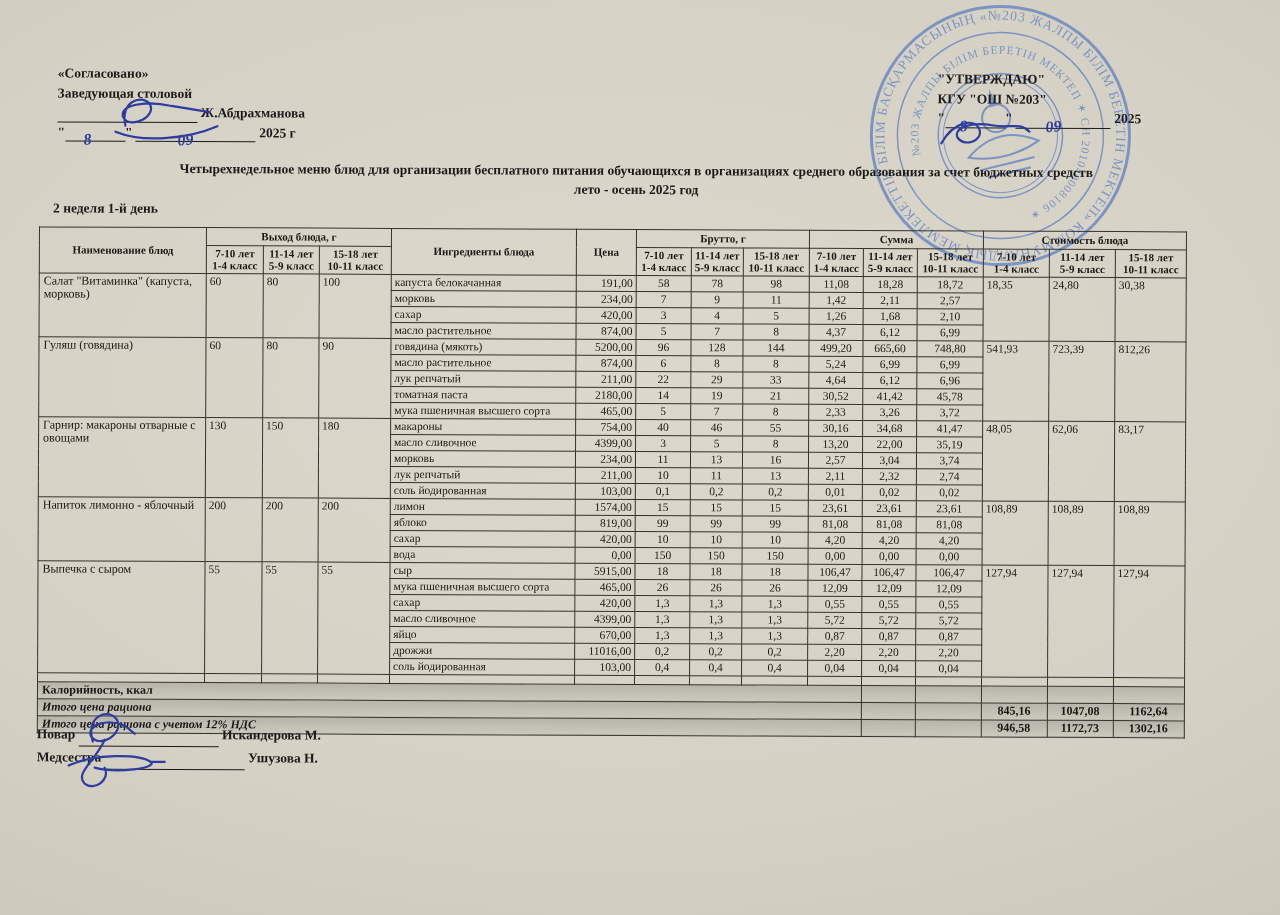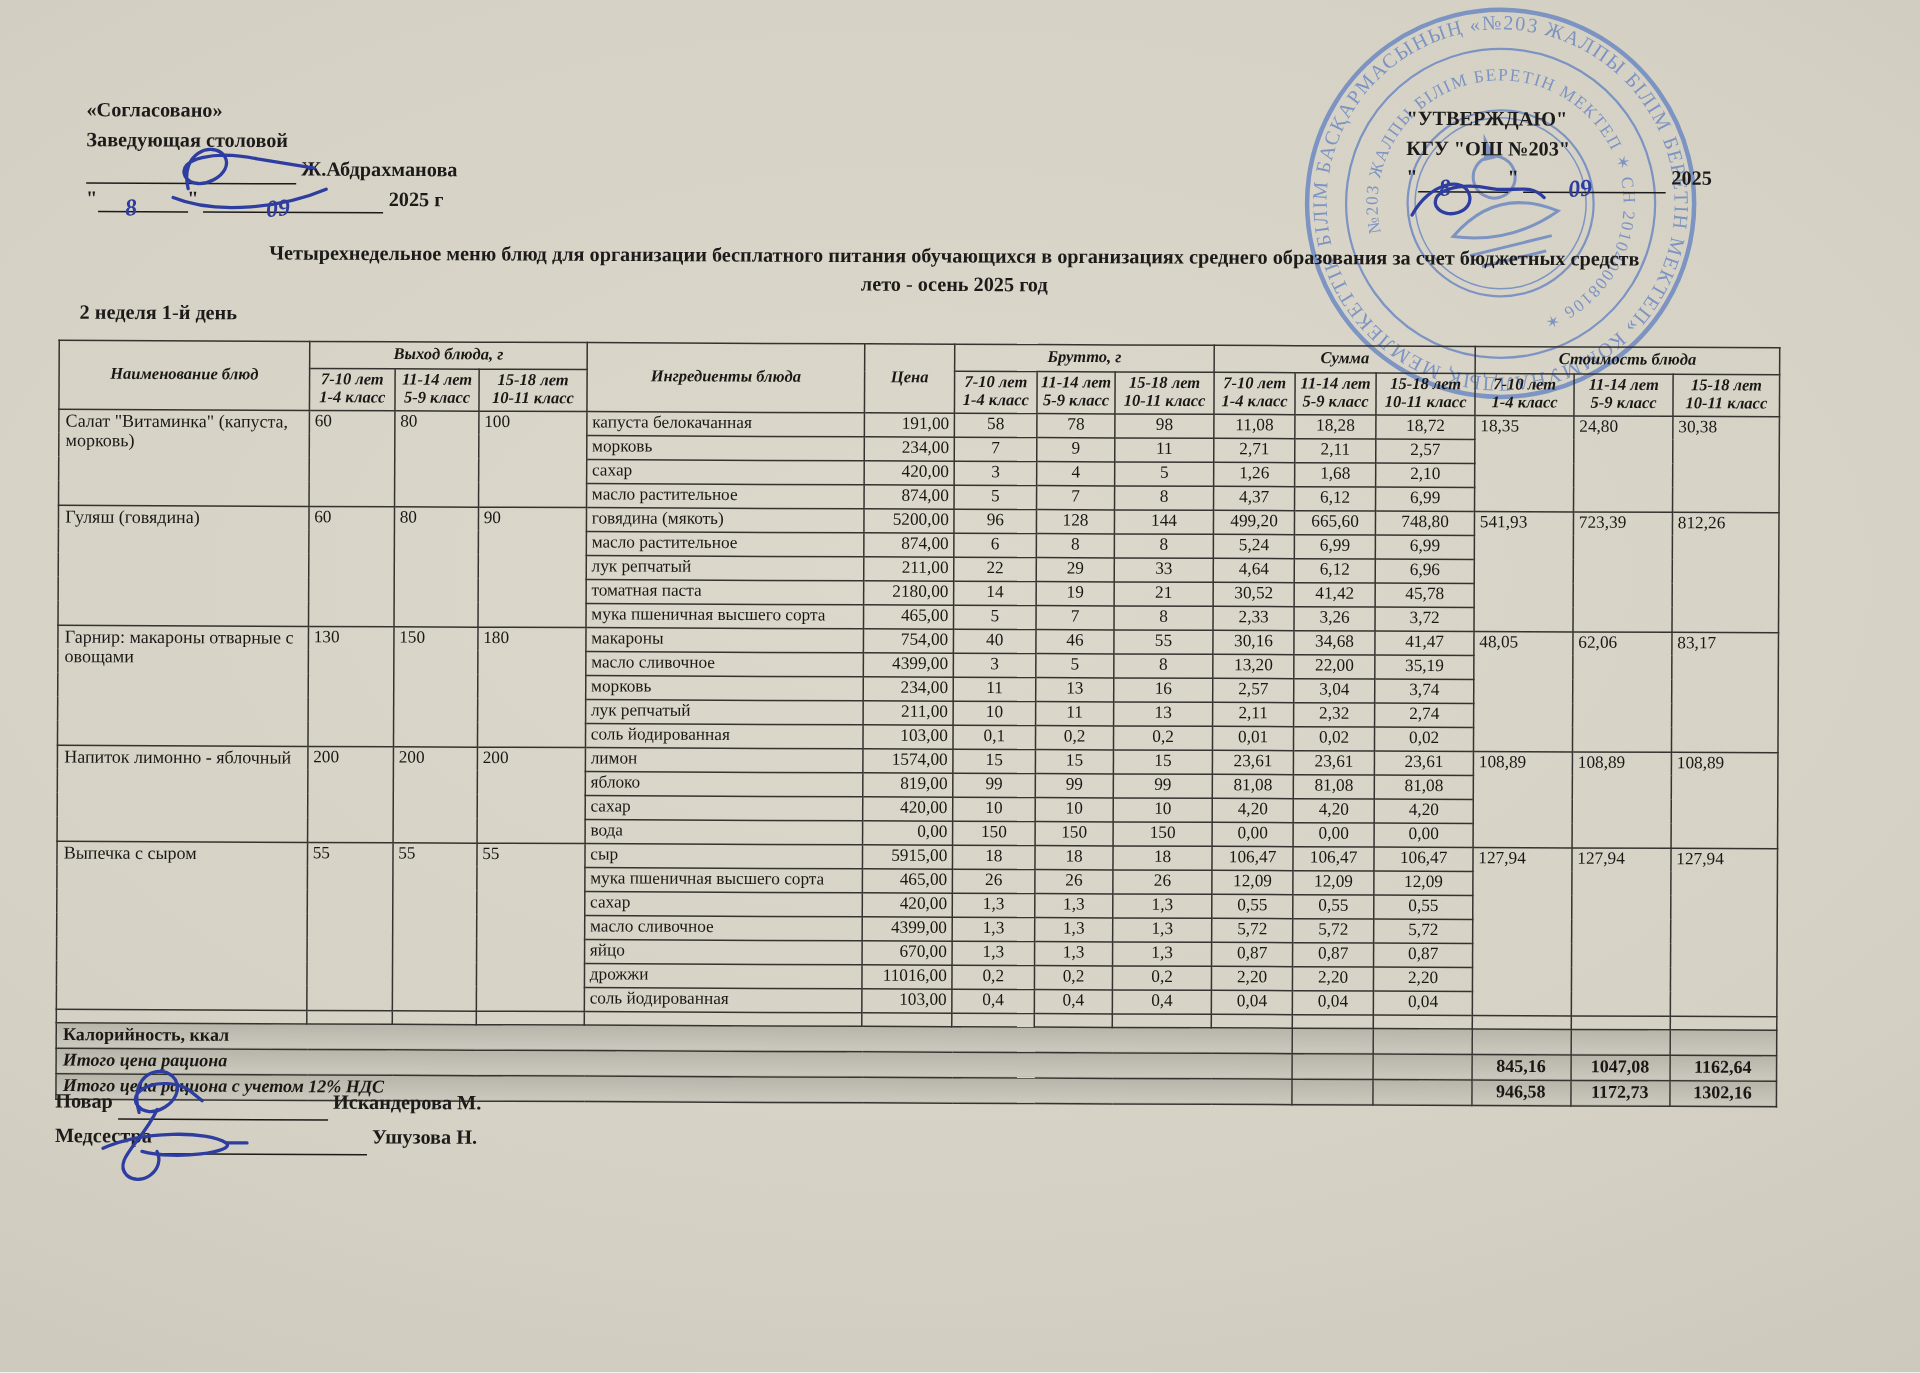--- a/index.html
+++ b/index.html
@@ -20,21 +20,21 @@
   .stamp{position:absolute;left:853px;top:-12px;width:292px;height:292px;opacity:.72;transform:rotate(-14deg);pointer-events:none;}
   
   .title1{position:absolute;left:60px;top:163px;width:1150px;text-align:center;font-size:13.5px;font-weight:bold;}
   .title2{position:absolute;left:60px;top:182px;width:1150px;text-align:center;font-size:13.5px;font-weight:bold;}
   .week{position:absolute;left:52px;top:203px;font-size:13.5px;font-weight:bold;}
   
   table{position:absolute;left:38px;top:229px;width:1147px;border-collapse:collapse;table-layout:fixed;
     font-family:"Liberation Serif", serif;}
   td,th{border:1px solid #35332f;padding:0 3px;font-size:11.5px;height:15px;overflow:hidden;
     white-space:nowrap;color:#191815;}
-  thead th{font-weight:bold;text-align:center;white-space:pre-line;font-size:11px;line-height:1.12;padding:1px 2px;vertical-align:middle;font-style:italic;}
+  thead th{font-weight:bold;text-align:center;white-space:pre-line;font-size:11px;line-height:1.12;padding:1px 2px;vertical-align:middle;}
   .c-name{white-space:normal;vertical-align:top;text-align:left;font-size:12px;line-height:1.15;padding:1px 4px;}
   .c-out{vertical-align:top;text-align:left;padding-top:1px;}
   .c-ing{text-align:left;font-size:11.5px;margin-top:24px;}
   .c-price{text-align:right;margin-top:27px;}
   .c-num{text-align:center;}
   .c-cost{vertical-align:top;text-align:left;padding-top:1px;}
   .c-spacer{height:8px;}
   .f-row td{background:linear-gradient(#b7b4a9,#cbc8bd);font-weight:bold;font-size:12px;height:16px;}
   .f-label{text-align:left;padding-left:4px;}
   .f-val{text-align:center;padding-right:4px;}
@@ -185,21 +185,21 @@
             <td class="c-cost" rowspan="4">18,35</td>
             <td class="c-cost" rowspan="4">24,80</td>
             <td class="c-cost" rowspan="4">30,38</td>
           </tr>
           <tr>
             <td class="c-ing">морковь</td>
             <td class="c-price">234,00</td>
             <td class="c-num">7</td>
             <td class="c-num">9</td>
             <td class="c-num">11</td>
-            <td class="c-num">2,71</td>
+            <td class="c-num">1,42</td>
             <td class="c-num">2,11</td>
             <td class="c-num">2,57</td>
           </tr>
           <tr>
             <td class="c-ing">сахар</td>
             <td class="c-price">420,00</td>
             <td class="c-num">3</td>
             <td class="c-num">4</td>
             <td class="c-num">5</td>
             <td class="c-num">1,26</td>

